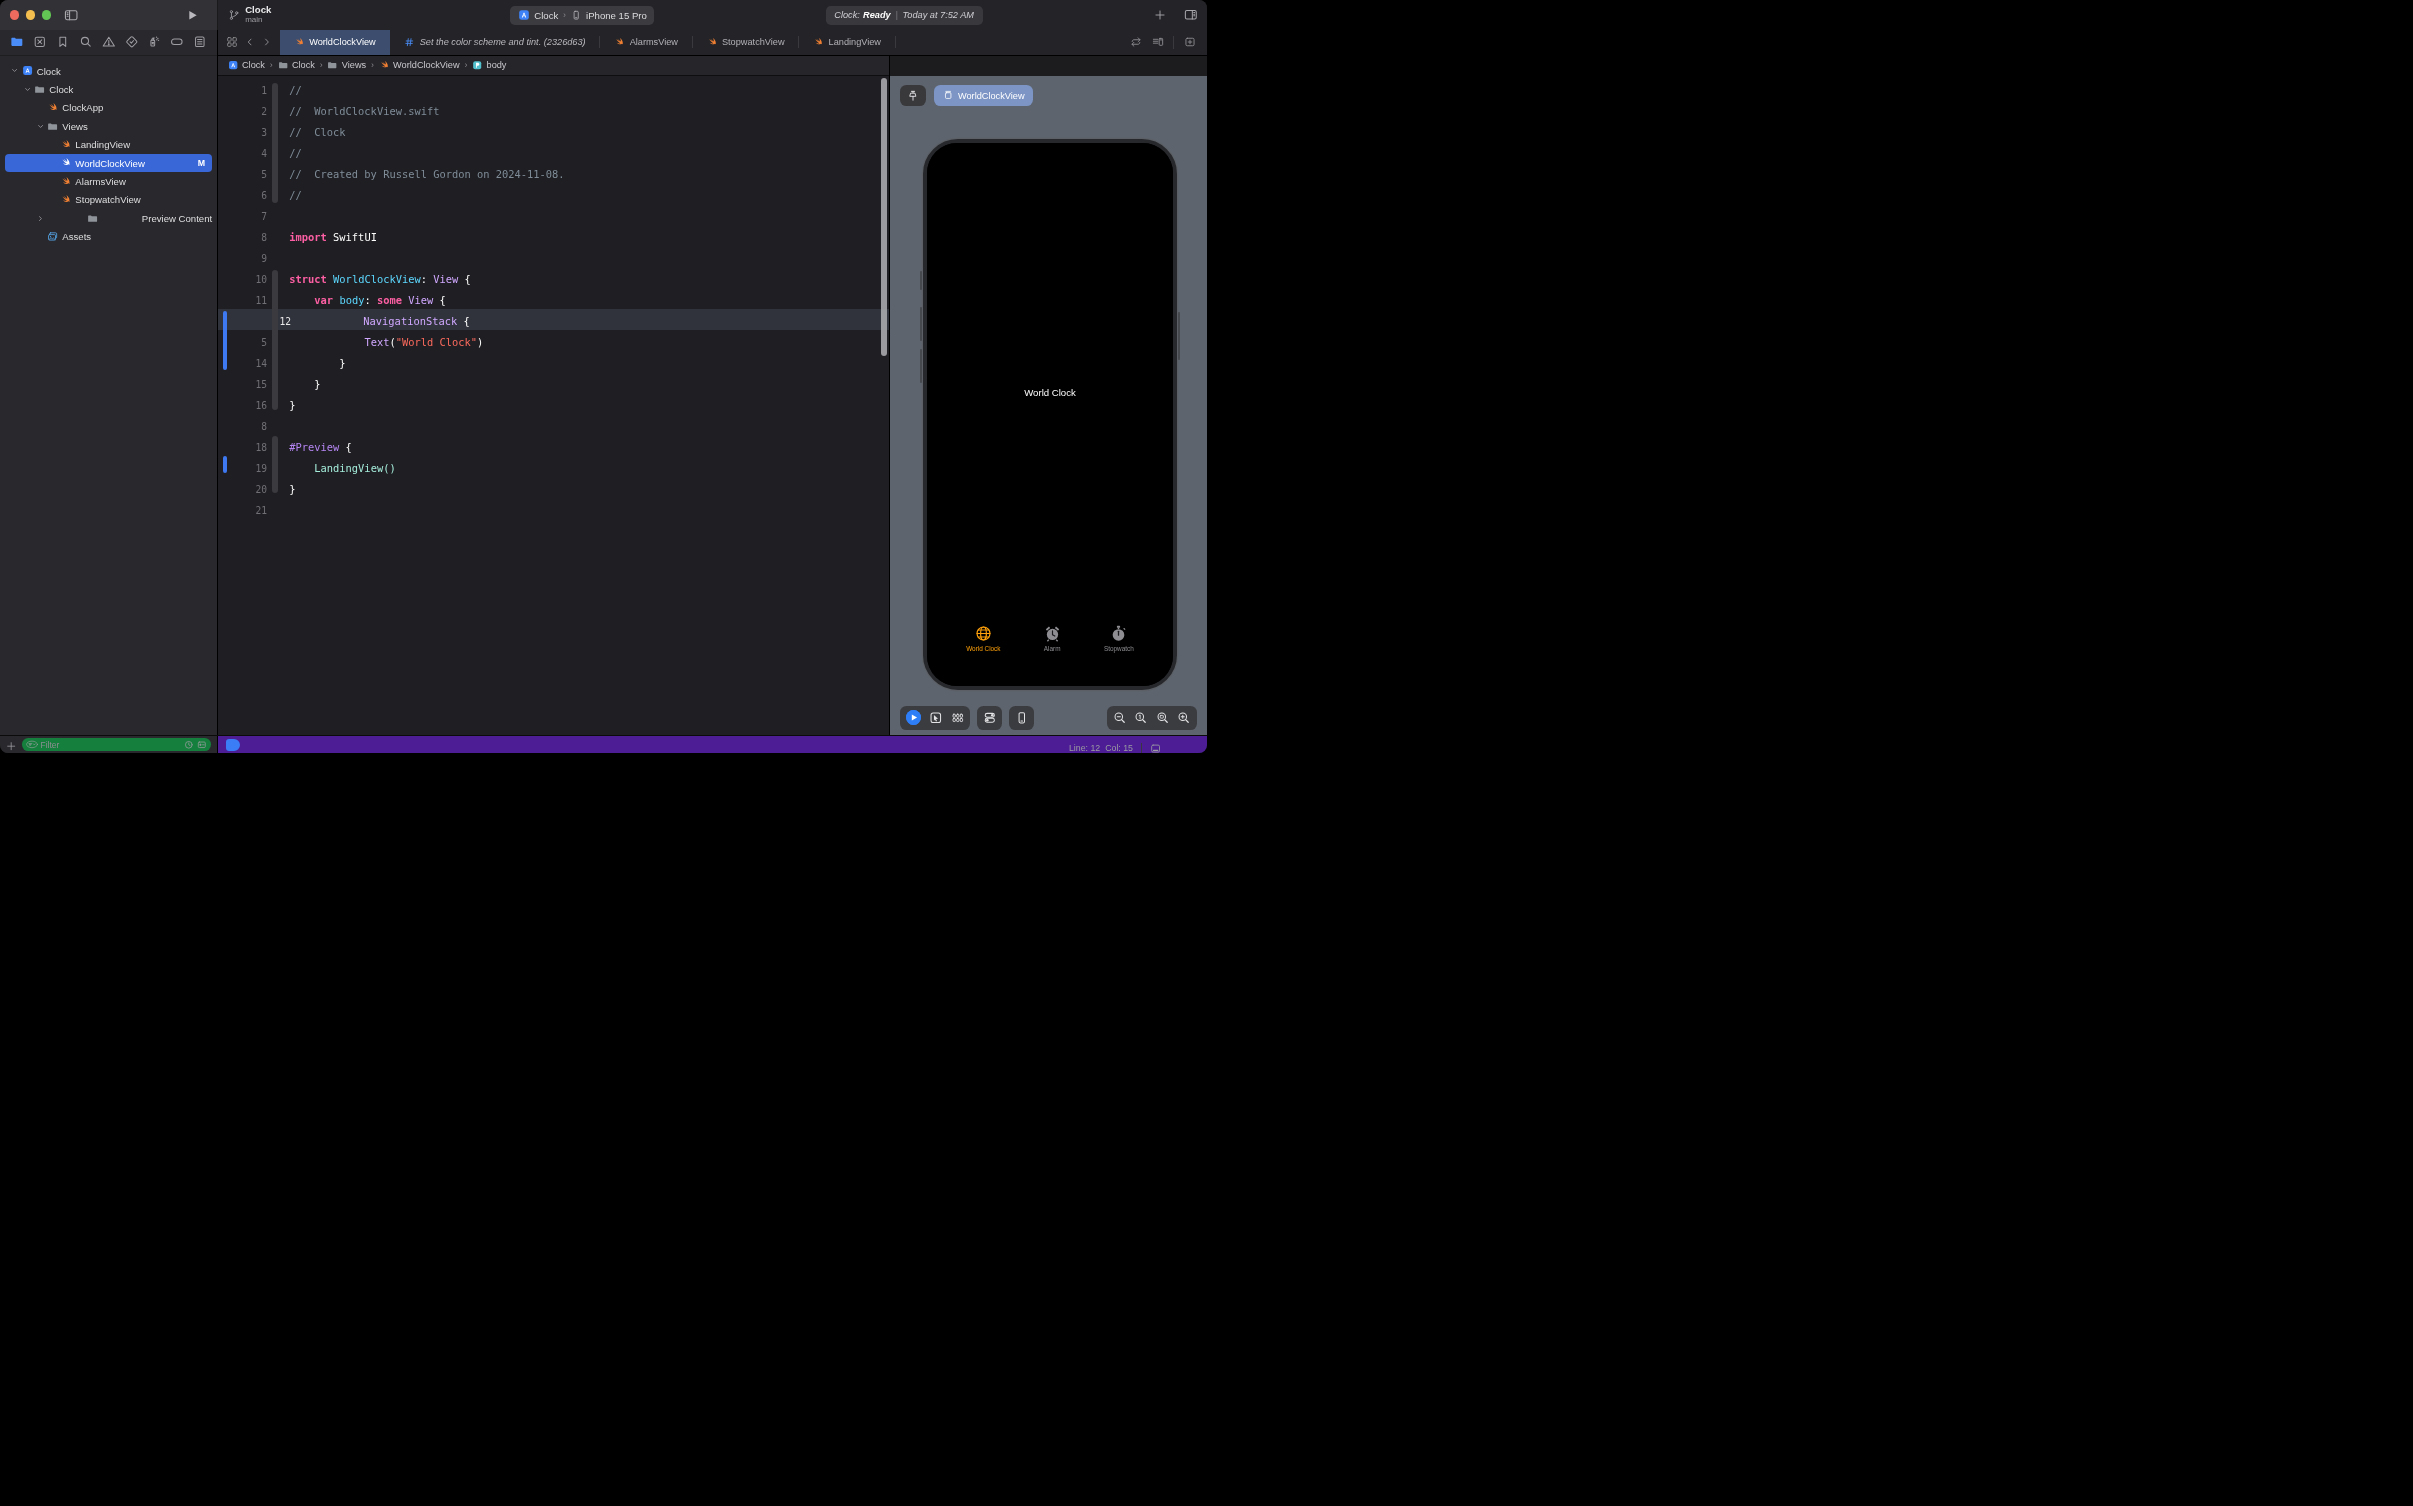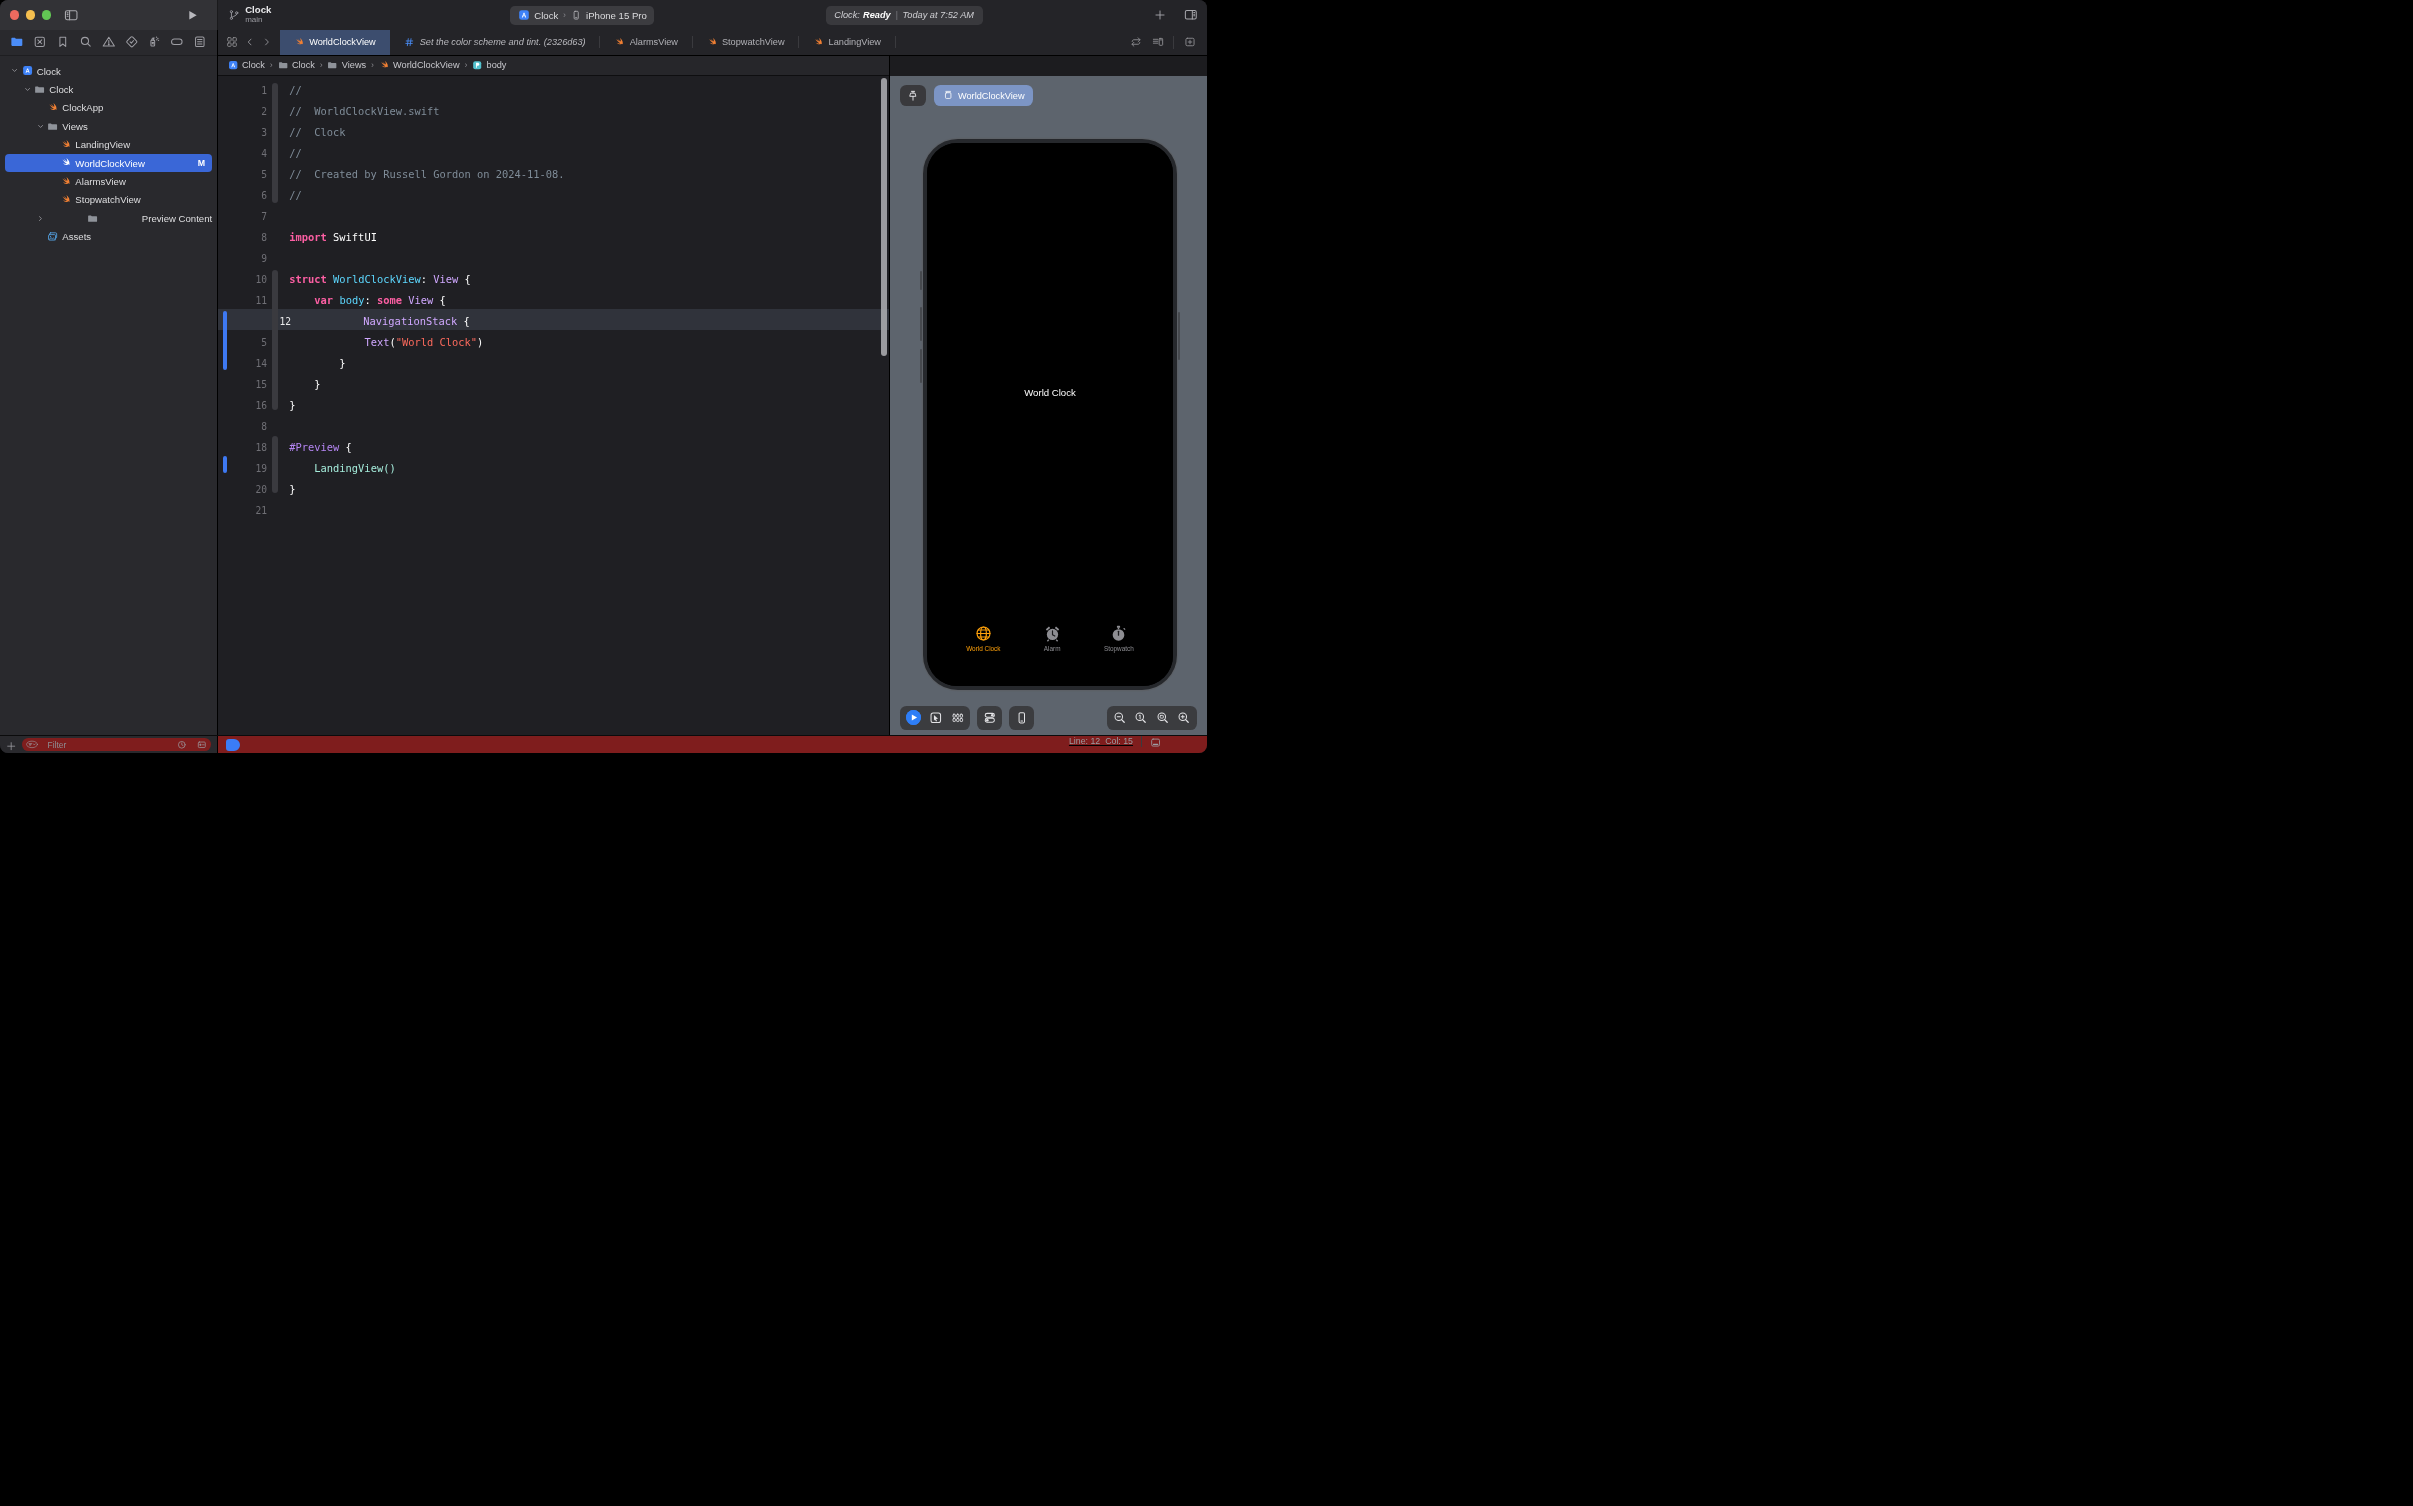--- a/index.html
+++ b/index.html
@@ -103,26 +103,26 @@
   .ctl-group { background:rgba(56,56,60,.92); border-radius:6.4px; height:24px; display:flex; align-items:center; padding:0 5.6px; gap:8px; }
   .ctl-btn { width:13.6px; height:13.6px; color:#e3e3e6; cursor:pointer; } .ctl-btn svg{width:100%;height:100%;display:block;}
   .ctl-btn.accent { width:15px; height:15px; background:#2e7ef7; border-radius:50%; display:flex; align-items:center; justify-content:center; }
   .ctl-btn.accent svg{ width:15px; height:15px; }
   .zoom-group { margin-left:auto; }
 
   
   .statusbar { height:17.6px; flex:0 0 17.6px; display:flex; border-top:0.8px solid #0b0b0c; }
   .sb-left { width:218px; flex:0 0 218px; background:#29292d; border-right:0.8px solid #000; display:flex; align-items:center; padding:0 6.4px; gap:4.8px; }
   .sb-plus { width:10.4px; height:10.4px; color:#9d9da3; } .sb-plus svg{width:100%;height:100%;}
-  .filter-field { flex:1; height:12.8px; background:#7f1d1d; border-radius:6.4px; display:flex; align-items:center; padding:0 4px; gap:10px; }
+  .filter-field { flex:1; height:12.8px; background:#15803d; border-radius:6.4px; display:flex; align-items:center; padding:0 4px; gap:3px; }
   .filter-ic { width:12px; height:8.8px; color:#9d9da3; flex:0 0 12px; } .filter-ic svg{width:100%;height:100%;display:block;}
   .filter-input { flex:1; background:transparent; border:none; outline:none; color:#d5d5d8; font-size:8.4px; font-family:"Liberation Sans",sans-serif; min-width:0; }
   .filter-input::placeholder { color:#8e8e93; }
   .sb-mini-ic { width:9.6px; height:9.6px; color:#9d9da3; flex:0 0 9.6px; } .sb-mini-ic svg{width:100%;height:100%;display:block;}
-  .sb-main { flex:1; background:#7f1d1d; display:flex; align-items:flex-start; position:relative;text-decoration:underline; }
+  .sb-main { flex:1; background:#4c1d95; display:flex; align-items:flex-end; position:relative; }
   .bp-chip { position:absolute; left:8px; top:2.4px; width:13.6px; height:12px; background:#3b7cf7; border-radius:3.2px 6.4px 6.4px 3.2px; }
   .linecol { margin-left:auto; font-size:8.8px; color:#9c9ca1; white-space:pre; }
   .lc-div { width:0.8px; height:10.4px; background:#3a3a3e; margin:0 8px; }
   .sb-right-ic { width:11.2px; height:11.2px; color:#9d9da3; margin-right:46px; } .sb-right-ic svg{width:100%;height:100%;}
 </style>
 </head>
 <body>
 
 <div class="window">
 

